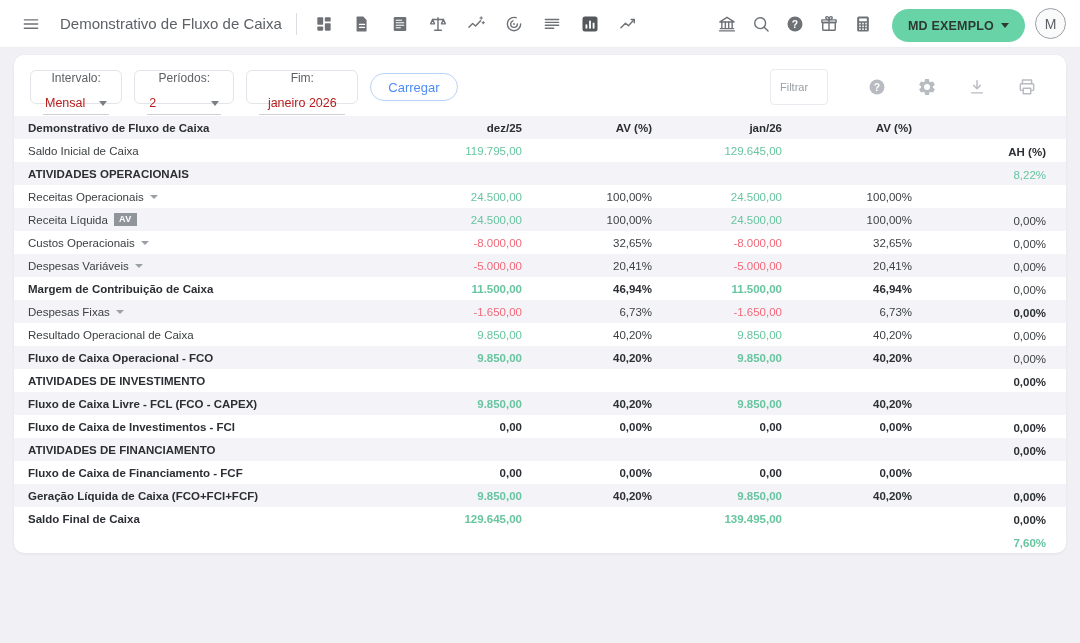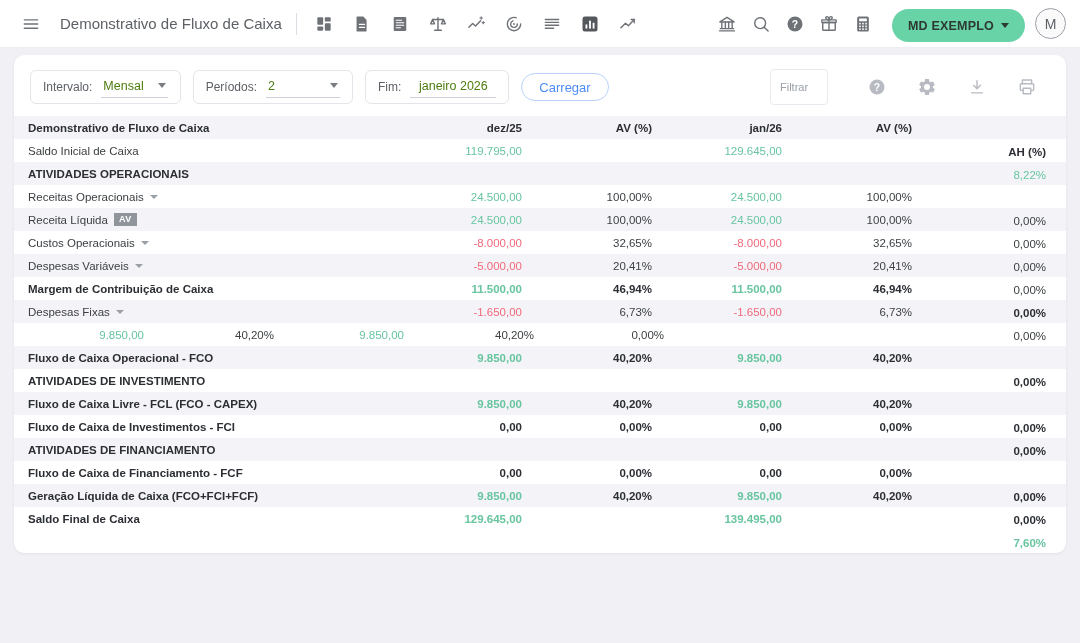--- a/index.html
+++ b/index.html
@@ -47,25 +47,25 @@
   
   .card {
     position:absolute; left:14px; top:55px; width:1052px; height:498px;
     background:#fff; border-radius:10px;
     box-shadow:0 1px 3px rgba(60,64,67,.08);
   }
   
   .filterbar { display:flex; align-items:center; padding:14px 16px 11px 16px; gap:12px; }
   .fbox {
     border:1px solid #e4e5ea; border-radius:6px; height:34px;
-    display:flex; align-items:center; padding:0 12px; gap:9px; background:#fff;
+    display:flex; align-items:center; padding:0 12px; gap:9px; background:#fff;flex-direction:column;
   }
   .flabel { font-size:12px; color:#5d6166; white-space:nowrap; }
   .fselect, .finput {
-    font-size:12.5px; color:#4d7c0f; border:none; border-bottom:1px solid #cfd0d6;
+    font-size:12.5px; color:#b91c1c; border:none; border-bottom:1px solid #cfd0d6;
     padding:2px 2px 4px 2px; display:flex; align-items:center; gap:14px;
     cursor:pointer; background:transparent; font-family:inherit;
   }
   .fselect .sel-tri { width:0; height:0; border-left:4.5px solid transparent; border-right:4.5px solid transparent; border-top:5.5px solid #7a7e83; }
   .finput { cursor:text; min-width:86px;justify-content:center; }
   .load-btn {
     border:1px solid #b9d2fb; background:#fff; color:#4e8cf7;
     border-radius:17px; height:28px; padding:0 17px;
     font-family:inherit; font-size:13px; cursor:pointer;
   }
@@ -357,20 +357,23 @@
           <span>Despesas Fixas</span>
           <span class="chev"></span>
         </div>
         <div class="cell num red">-1.650,00</div>
         <div class="cell num">6,73%</div>
         <div class="cell num red">-1.650,00</div>
         <div class="cell num">6,73%</div>
         <div class="cell num">0,00%</div>
       </div>
       <div class="trow">
+        <div class="cell label">
+          <span>Resultado Operacional de Caixa</span>
+        </div>
         <div class="cell num green">9.850,00</div>
         <div class="cell num">40,20%</div>
         <div class="cell num green">9.850,00</div>
         <div class="cell num">40,20%</div>
         <div class="cell num">0,00%</div>
       </div>
       <div class="trow bold">
         <div class="cell label">
           <span>Fluxo de Caixa Operacional - FCO</span>
         </div>

